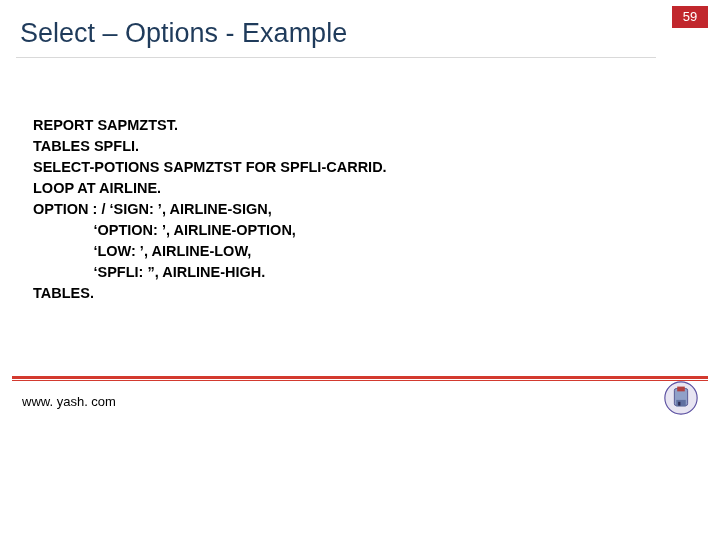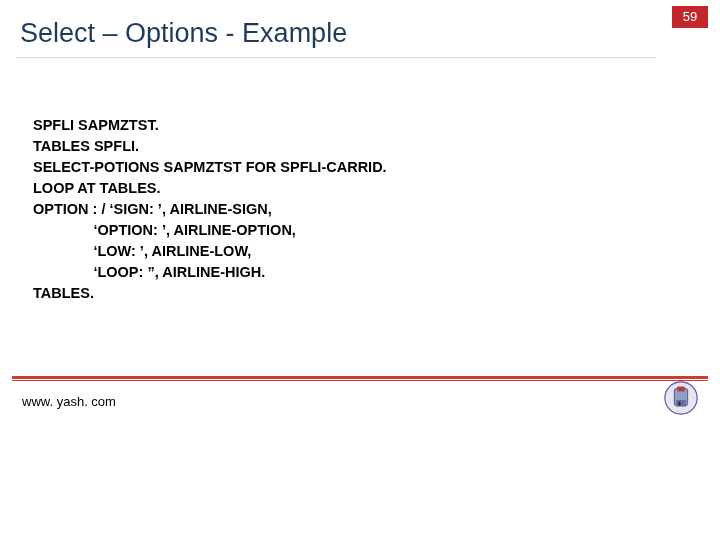--- a/index.html
+++ b/index.html
@@ -21,28 +21,28 @@
 <div class="slide">
 
   <div class="page-badge">
     <span>59</span>
   </div>
 
   <div class="title-wrap">
     <div class="title">Select – Options - Example</div>
   </div>
 
-  <div class="code-block"><span>SPFLI SAPMZTST.</span>
+  <div class="code-block"><span>REPORT SAPMZTST.</span>
 <span>TABLES SPFLI.</span>
 <span>SELECT-POTIONS SAPMZTST FOR SPFLI-CARRID.</span>
-<span>LOOP AT TABLES.</span>
+<span>LOOP AT AIRLINE.</span>
 <span>OPTION : / ‘SIGN: ’, AIRLINE-SIGN,</span>
 <span>               ‘OPTION: ’, AIRLINE-OPTION,</span>
 <span>               ‘LOW: ’, AIRLINE-LOW,</span>
-<span>               ‘LOOP: ”, AIRLINE-HIGH.</span>
+<span>               ‘SPFLI: ”, AIRLINE-HIGH.</span>
 <span>TABLES.</span></div>
 
   <div class="footer-rule">
     <div class="fat"></div>
     <div class="thin"></div>
   </div>
 
   <div class="footer-url">www. yash. com</div>
 
   <div class="logo">

